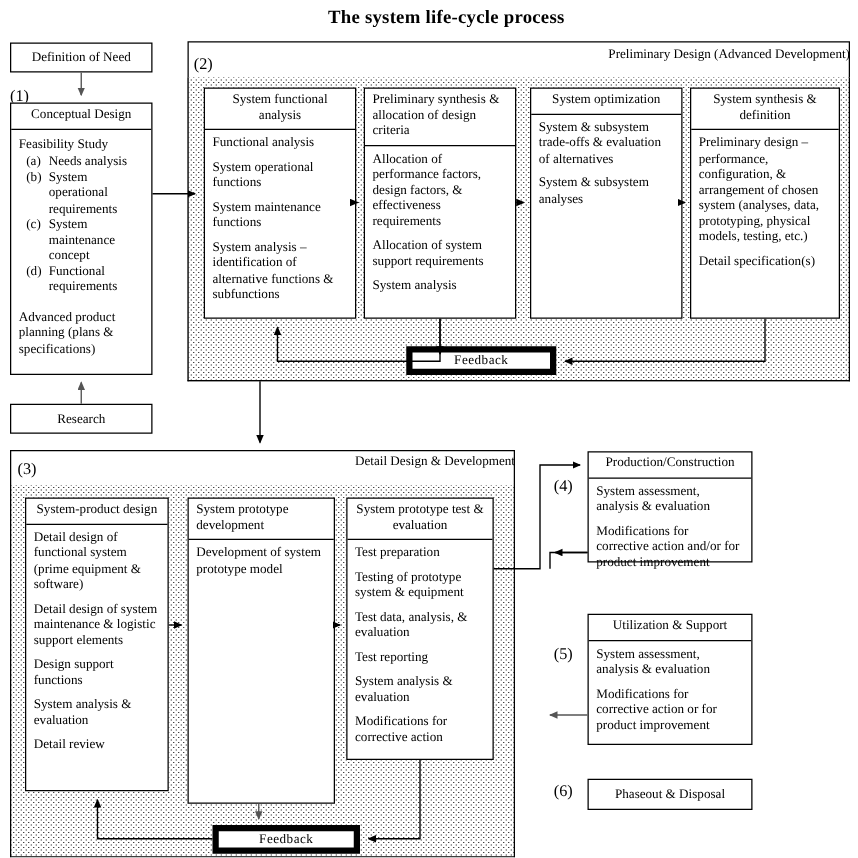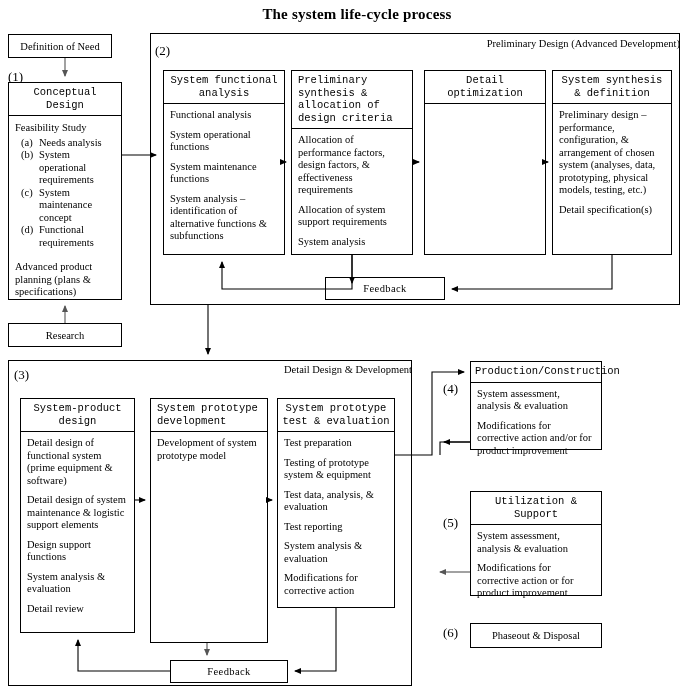--- a/index.html
+++ b/index.html
@@ -45,21 +45,20 @@
     border:1px solid #000;
     border-top:none;
   }
 
   .hdr{
     border-bottom:1px solid #000;
     text-align:center;
     font-size:10.5px;
     line-height:12.5px;
     padding:3px 4px 4px 4px;
-    font-family:Liberation Mono, monospace;
   }
   .bodytxt{
     font-size:10.5px;
     line-height:12.5px;
     padding:5px 6px 4px 6px;
   }
   .bodytxt p{margin:0 0 7px 0;}
   .bodytxt p:last-child{margin-bottom:0;}
 
   .phase-title{
@@ -73,40 +72,40 @@
     line-height:13px;
   }
   .plainbox{
     border:1px solid #000;
     background:#fff;
     display:flex;align-items:center;justify-content:center;
     font-size:10.5px;
     text-align:center;
   }
   .feedback{
-    border:1px solid #000000;background:#fff;
+    border:5px solid #000000;background:#fff;
     display:flex;align-items:center;justify-content:center;
     font-size:10.5px;
     letter-spacing:.4px;
   }
   
   .flist{font-size:10.5px;line-height:12.5px;}
   .flist .row{display:flex;}
   .flist .lt{width:24px;flex:0 0 24px;padding-left:6px;box-sizing:border-box;}
   .flist .rt{flex:1;}
   svg.lines{position:absolute;left:0;top:0;width:686px;height:686px;overflow:visible;}
 </style>
 </head>
 <body>
 
 <div id="canvas">
 
   <div class="abs title" style="left:0;top:6px;width:686px;">The system life-cycle process</div>
 
-  <div class="abs plainbox" style="left:8px;top:34px;width:104px;height:24px;">
+  <div class="abs plainbox" style="left:8px;top:34px;width:114px;height:24px;">
     <span>Definition of Need</span>
   </div>
 
   <div class="abs phase-num" style="left:8px;top:70px;">(1)</div>
 
   <div class="abs box" style="left:8px;top:82px;width:114px;height:218px;">
     <div class="hdr">Conceptual Design</div>
     <div class="bodytxt" style="padding-top:6px;font-family:Liberation Serif, serif;">
       <div style="margin-bottom:2px;">Feasibility Study</div>
       <div class="flist">
@@ -153,21 +152,25 @@
   <div class="abs box" style="left:291px;top:70px;width:122px;height:185px;">
     <div class="hdr" style="text-align:left;padding-left:6px;">Preliminary synthesis &amp; allocation of design criteria</div>
     <div class="bodytxt">
       <p>Allocation of performance factors, design factors, &amp; effectiveness requirements</p>
       <p>Allocation of system support requirements</p>
       <p>System analysis</p>
     </div>
   </div>
 
   <div class="abs box" style="left:424px;top:70px;width:122px;height:185px;">
-    <div class="hdr">Detail optimization</div>
+    <div class="hdr">System optimization</div>
+    <div class="bodytxt">
+      <p>System &amp; subsystem trade-offs &amp; evaluation of alternatives</p>
+      <p>System &amp; subsystem analyses</p>
+    </div>
   </div>
 
   <div class="abs box" style="left:552px;top:70px;width:120px;height:185px;">
     <div class="hdr">System synthesis &amp; definition</div>
     <div class="bodytxt">
       <p>Preliminary design – performance, configuration, &amp; arrangement of chosen system (analyses, data, prototyping, physical models, testing, etc.)</p>
       <p>Detail specification(s)</p>
     </div>
   </div>
 

